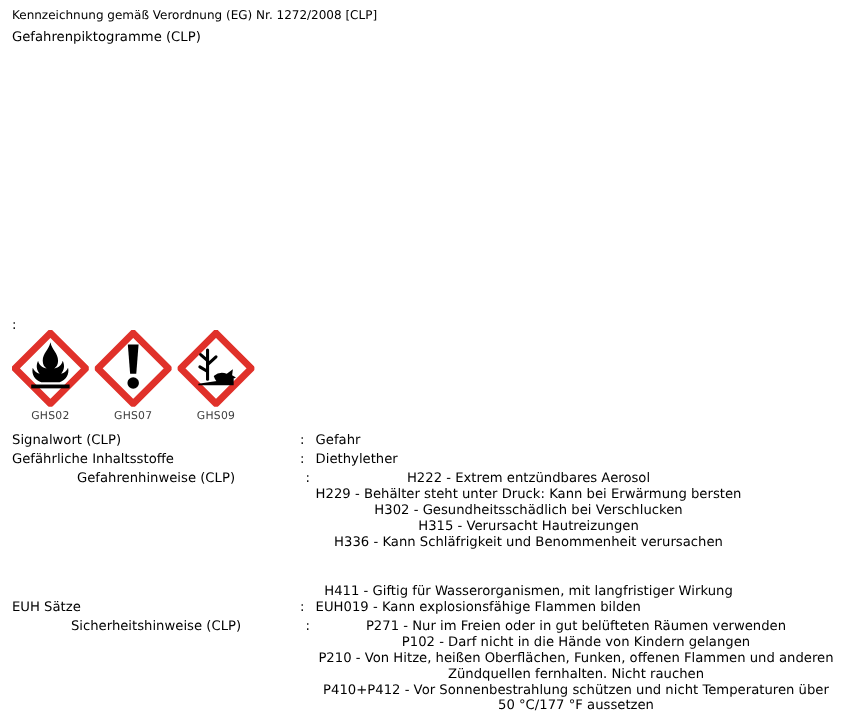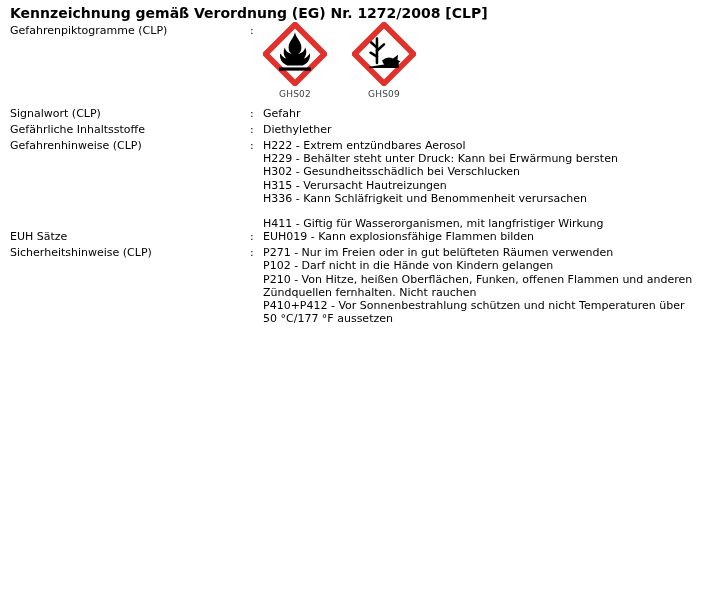--- a/index.html
+++ b/index.html
@@ -10,32 +10,32 @@
   *{margin:0;padding:0;box-sizing:border-box;}
   html,body{background:#ffffff;}
   body{
     width:703px;height:598px;overflow:hidden;
     font-family:"DejaVu Sans","Liberation Sans",sans-serif;
     font-size:11px;color:var(--text);
     -webkit-font-smoothing:antialiased;
   }
   .doc{padding:7px 6px 0 10px;}
   .section-title{
-    font-size:14px;font-weight:bold;line-height:13px;
+    font-size:10px;font-weight:normal;line-height:13px;
     margin-bottom:4px;white-space:nowrap;
   }
   .row{display:flex;align-items:flex-start;margin-bottom:3px;}
   .row .label{width:240px;flex:0 0 240px;line-height:13px;}
   .row .colon{width:13px;flex:0 0 13px;line-height:13px;}
   .row .value{max-width:437px;line-height:13px;}
-  .row.list-row{margin-bottom:0;}
+  .row.list-row{margin-bottom:0;text-align:center;}
   .lines .line{line-height:13.2px;max-width:437px;}
-  .line.separated{margin-top:12px;}
-  .pictogram-row{margin-bottom:7px;}
-  .pictogram-strip{display:flex;gap:25px;margin-top:-2px;}
+  .line.separated{margin-top:28px;}
+  .pictogram-row{margin-bottom:7px;flex-direction:column;}
+  .pictogram-strip{display:flex;gap:5px;margin-top:-2px;}
   .pictogram{display:flex;flex-direction:column;align-items:center;width:64px;}
   .pictogram svg{width:64px;height:64px;display:block;}
   .pictogram .code{
     font-size:9px;line-height:12px;margin-top:2px;
     color:var(--ghs-label);letter-spacing:0.2px;
   }
   .bottom-space{height:200px;}
 </style>
 </head>
 <body>
@@ -54,20 +54,30 @@
           <span>
             <svg viewBox="0 0 100 100" aria-hidden="true">
               <path d="M50 4 L96 50 L50 96 L4 50 Z" fill="#ffffff" stroke="var(--pictogram-border-red)" stroke-width="9"></path>
               <path fill="#000000" d="M50 16c2 10 10 14 10 24 0 5-2 8-5 10 6-1 10-5 11-10 3 6 2 12-2 17 4-1 7-4 9-8 2 9-3 16-11 19H38c-8-3-13-10-11-19 2 4 5 7 9 8-4-5-5-11-2-17 1 5 5 9 11 10-3-2-5-5-5-10 0-10 8-14 10-24z"></path>
               <rect x="25" y="71" width="50" height="5" fill="#000000"></rect>
             </svg>
           </span>
           <span class="code">GHS02</span>
         </div>
 
+        <div class="pictogram">
+          <span>
+            <svg viewBox="0 0 100 100" aria-hidden="true">
+              <path d="M50 4 L96 50 L50 96 L4 50 Z" fill="#ffffff" stroke="var(--pictogram-border-red)" stroke-width="9"></path>
+              <path fill="#000000" d="M43 19h14l-3 38h-8z"></path>
+              <circle cx="50" cy="69" r="7.5" fill="#000000"></circle>
+            </svg>
+          </span>
+          <span class="code">GHS07</span>
+        </div>
 
         <div class="pictogram">
           <span>
             <svg viewBox="0 0 100 100" aria-hidden="true">
               <path d="M50 4 L96 50 L50 96 L4 50 Z" fill="#ffffff" stroke="var(--pictogram-border-red)" stroke-width="9"></path>
               <g stroke="#000000" stroke-width="4" fill="none" stroke-linecap="round">
                 <path d="M39 26v38"></path>
                 <path d="M39 40l-9-8"></path>
                 <path d="M39 45l11-10"></path>
                 <path d="M39 54l-10-6"></path>

